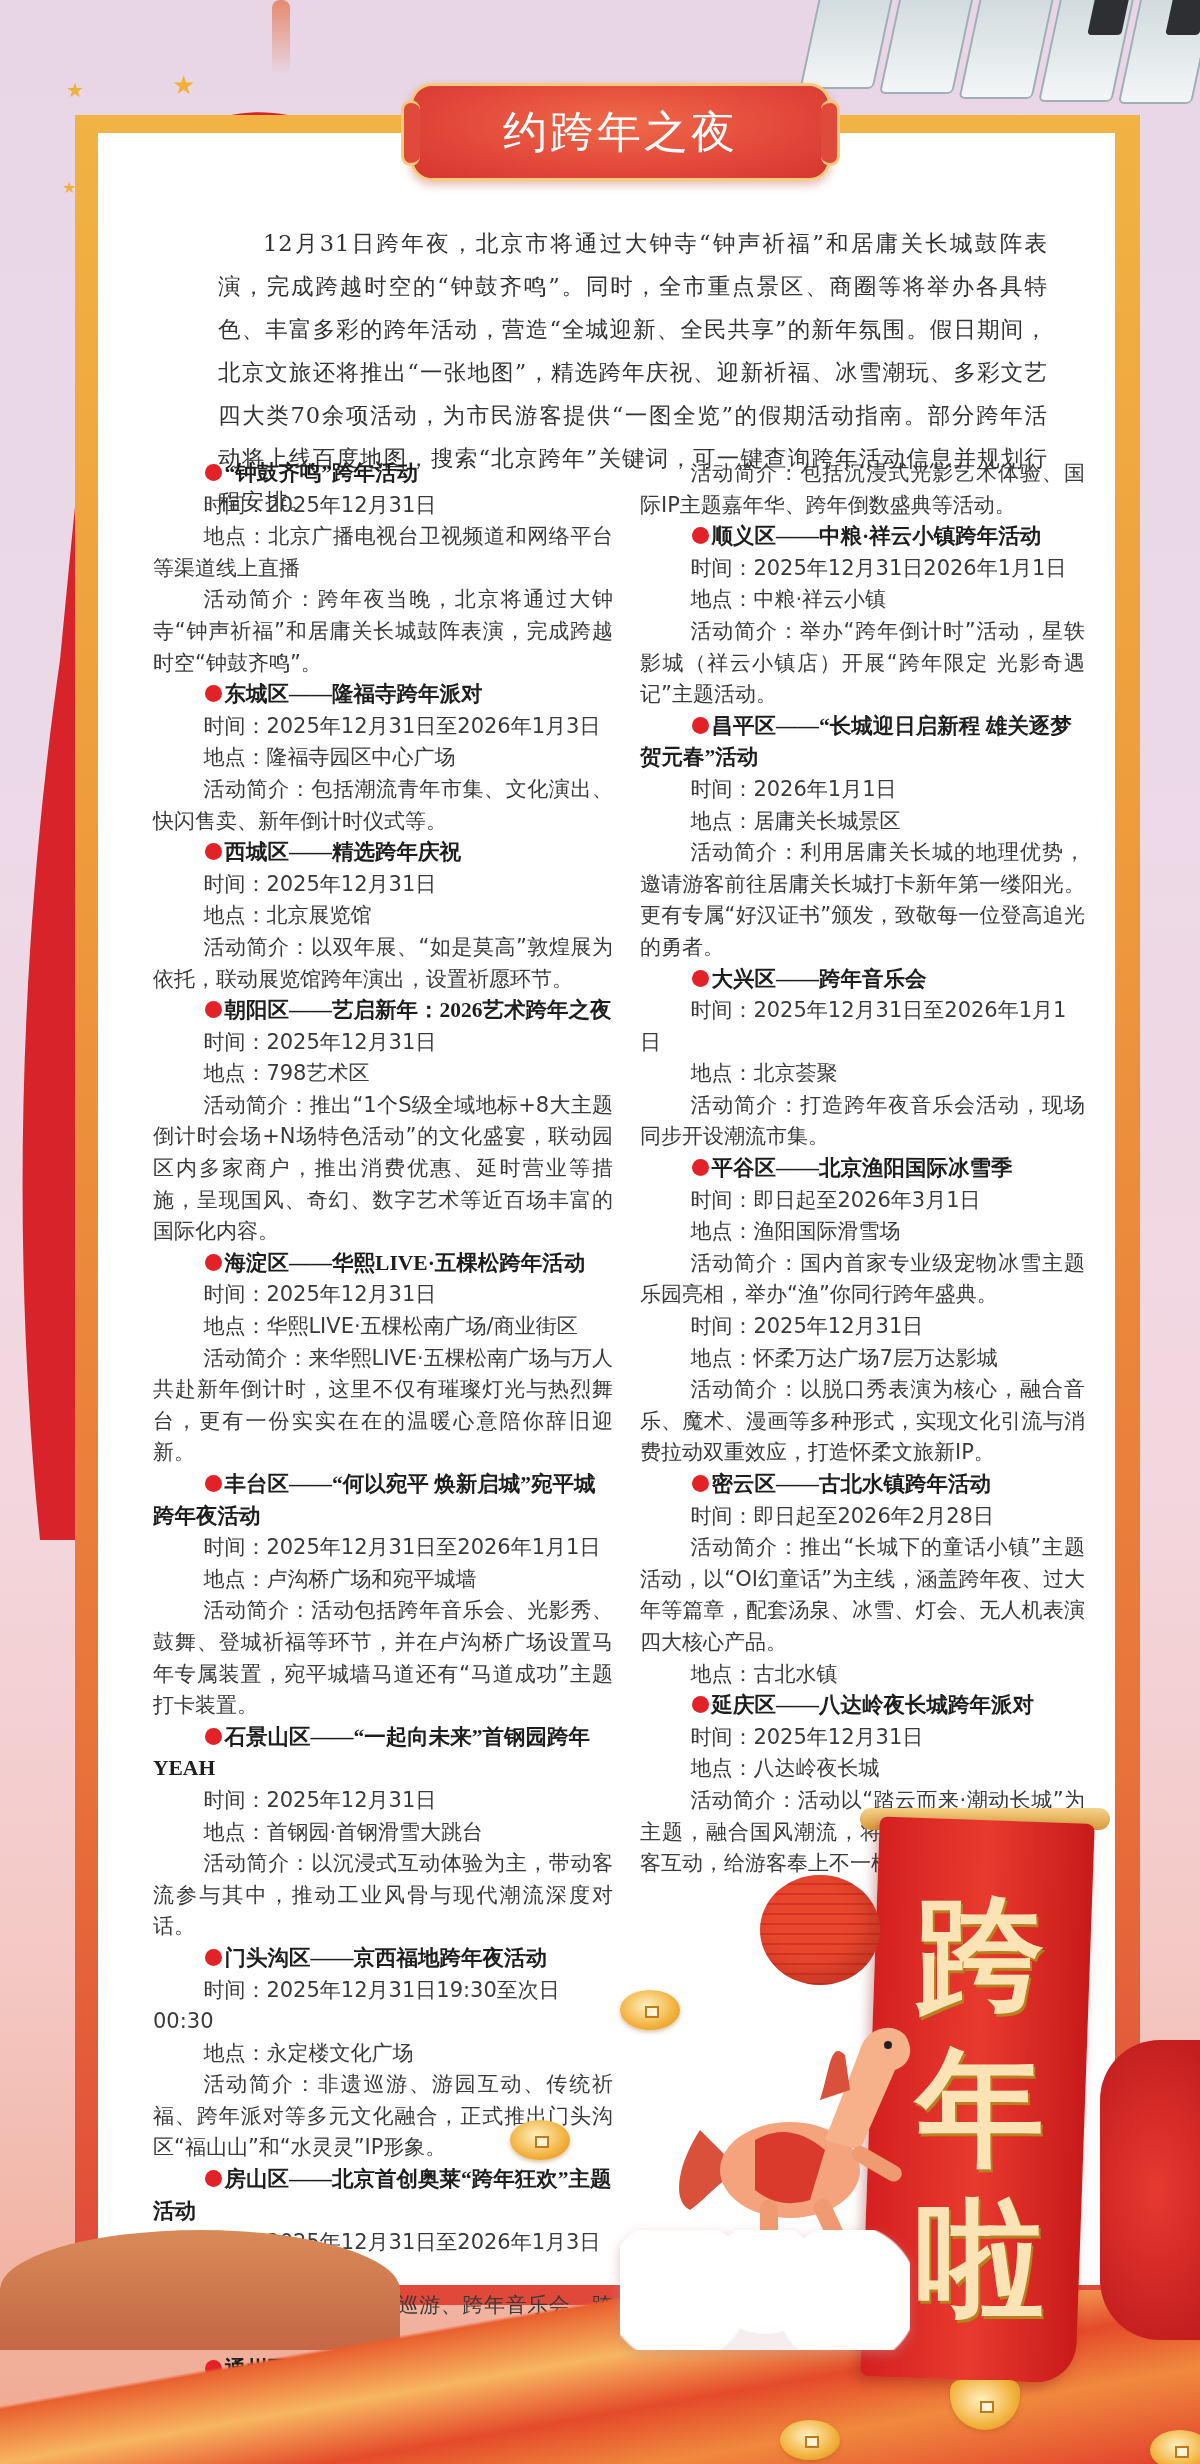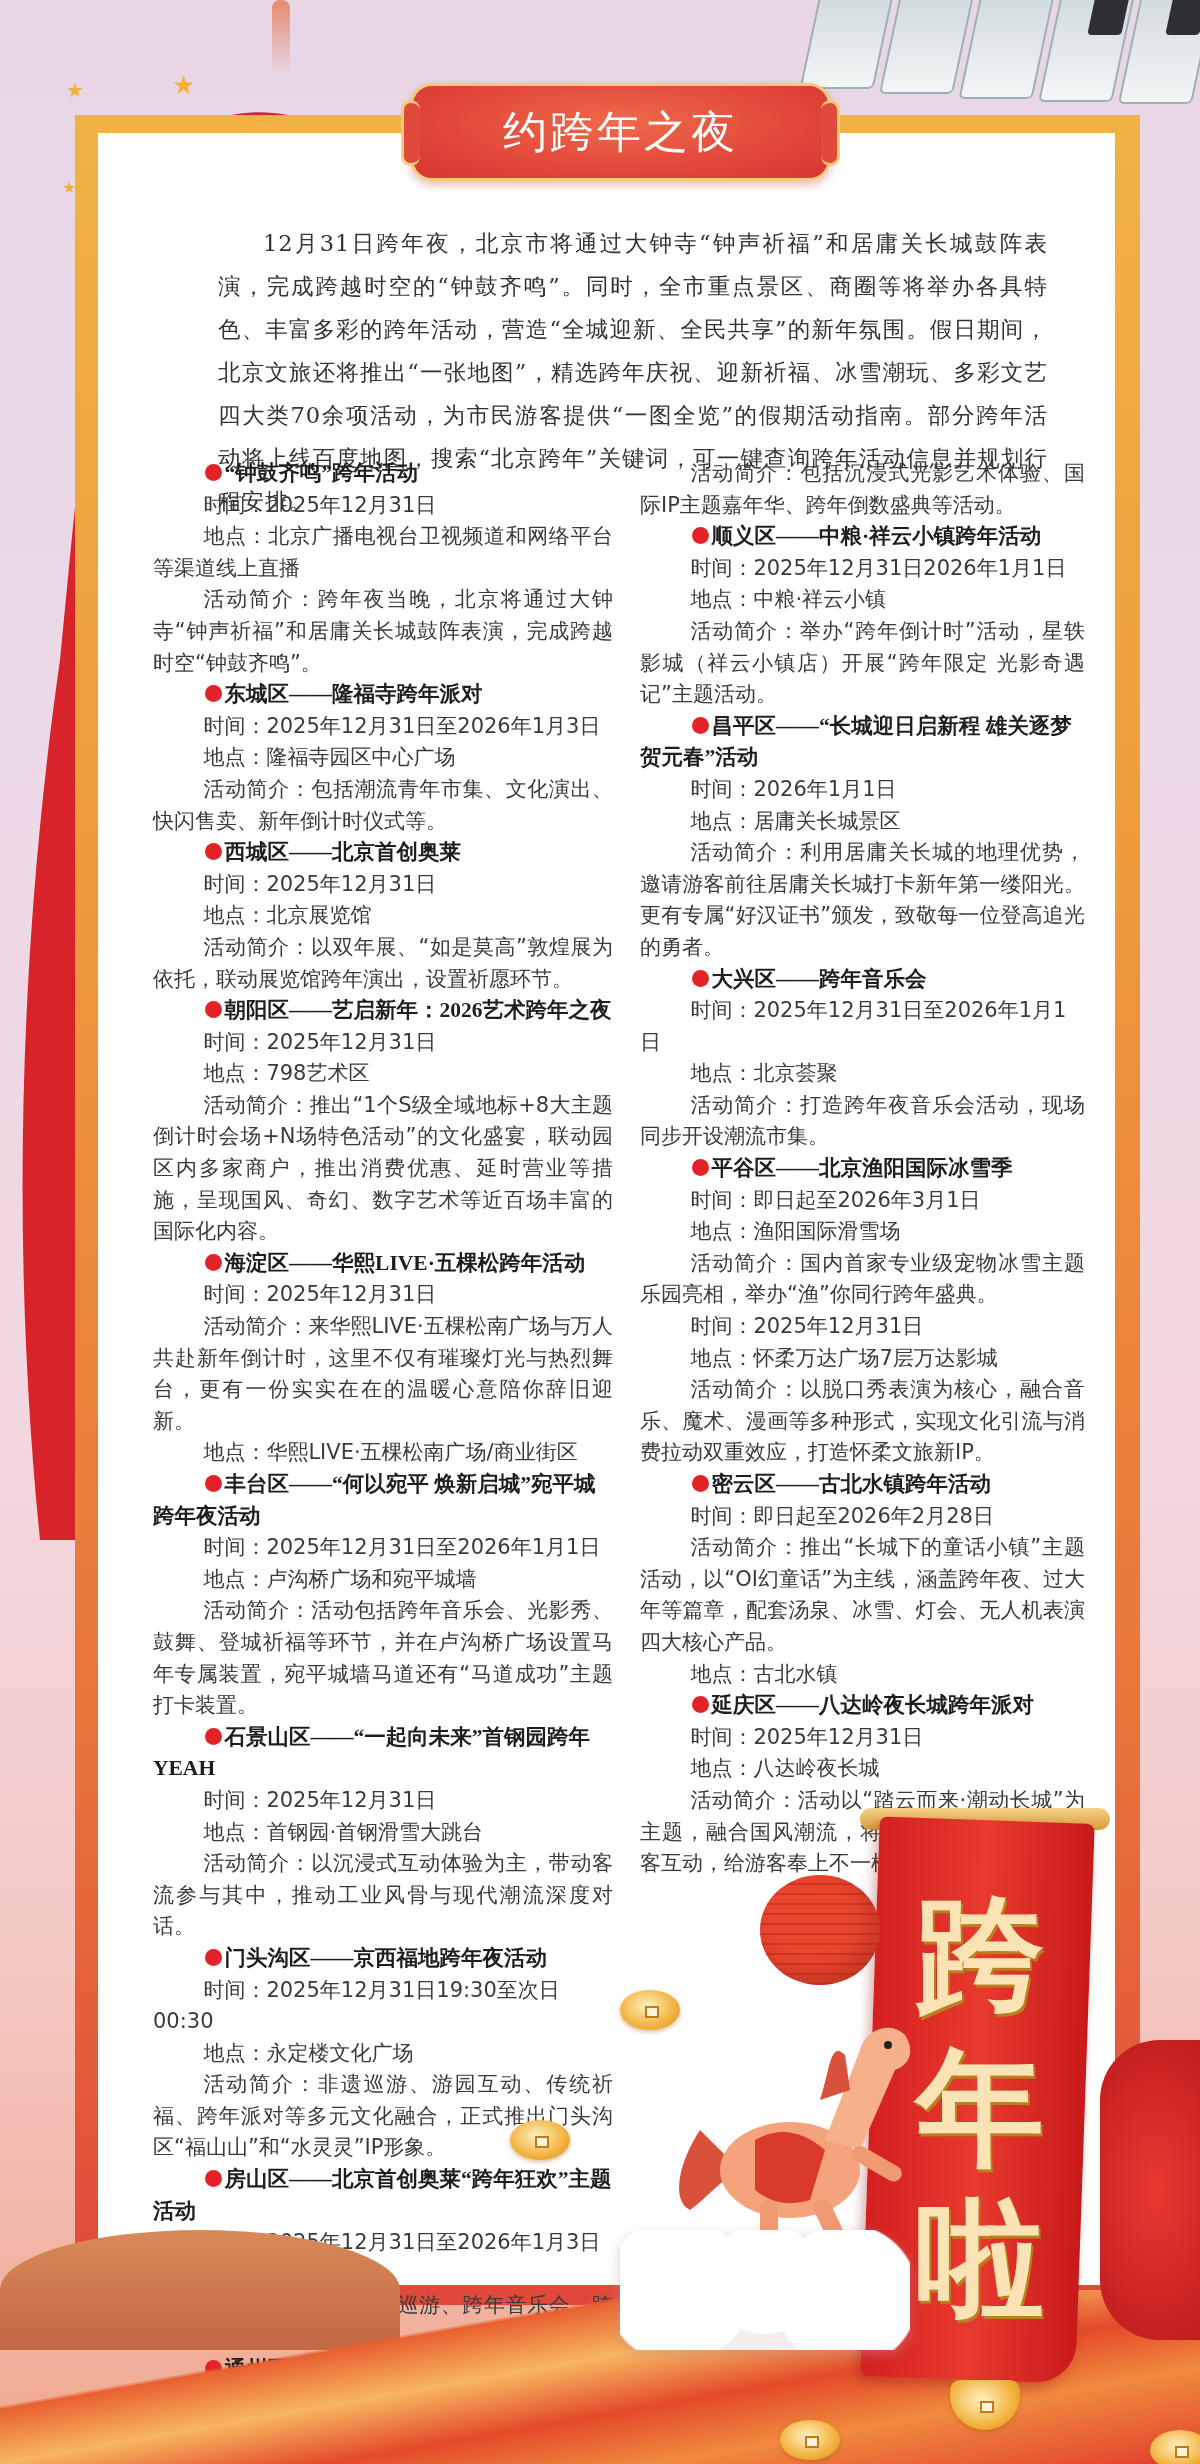--- a/index.html
+++ b/index.html
@@ -179,36 +179,36 @@
     <div class="para"><span>地点：</span><span>北京广播电视台卫视频道和网络平台等渠道线上直播</span></div>
     <div class="para"><span>活动简介：</span><span>跨年夜当晚，北京将通过大钟寺“钟声祈福”和居庸关长城鼓阵表演，完成跨越时空“钟鼓齐鸣”。</span></div>
   </div>
   <div class="entry">
     <div class="entry-title"><span class="bullet"></span><span>东城区——隆福寺跨年派对</span></div>
     <div class="line"><span>时间：</span><span>2025年12月31日至2026年1月3日</span></div>
     <div class="para"><span>地点：</span><span>隆福寺园区中心广场</span></div>
     <div class="para"><span>活动简介：</span><span>包括潮流青年市集、文化演出、快闪售卖、新年倒计时仪式等。</span></div>
   </div>
   <div class="entry">
-    <div class="entry-title"><span class="bullet"></span><span>西城区——北京首创奥莱</span></div>
+    <div class="entry-title"><span class="bullet"></span><span>西城区——精选跨年庆祝</span></div>
     <div class="line"><span>时间：</span><span>2025年12月31日</span></div>
     <div class="para"><span>地点：</span><span>北京展览馆</span></div>
     <div class="para"><span>活动简介：</span><span>以双年展、“如是莫高”敦煌展为依托，联动展览馆跨年演出，设置祈愿环节。</span></div>
   </div>
   <div class="entry">
     <div class="entry-title"><span class="bullet"></span><span>朝阳区——艺启新年：2026艺术跨年之夜</span></div>
     <div class="line"><span>时间：</span><span>2025年12月31日</span></div>
     <div class="para"><span>地点：</span><span>798艺术区</span></div>
     <div class="para"><span>活动简介：</span><span>推出“1个S级全域地标+8大主题倒计时会场+N场特色活动”的文化盛宴，联动园区内多家商户，推出消费优惠、延时营业等措施，呈现国风、奇幻、数字艺术等近百场丰富的国际化内容。</span></div>
   </div>
   <div class="entry">
     <div class="entry-title"><span class="bullet"></span><span>海淀区——华熙LIVE·五棵松跨年活动</span></div>
     <div class="line"><span>时间：</span><span>2025年12月31日</span></div>
+    <div class="para"><span>地点：</span><span>华熙LIVE·五棵松南广场/商业街区</span></div>
     <div class="para"><span>活动简介：</span><span>来华熙LIVE·五棵松南广场与万人共赴新年倒计时，这里不仅有璀璨灯光与热烈舞台，更有一份实实在在的温暖心意陪你辞旧迎新。</span></div>
-    <div class="para"><span>地点：</span><span>华熙LIVE·五棵松南广场/商业街区</span></div>
   </div>
   <div class="entry">
     <div class="entry-title"><span class="bullet"></span><span>丰台区——“何以宛平 焕新启城”宛平城跨年夜活动</span></div>
     <div class="line"><span>时间：</span><span>2025年12月31日至2026年1月1日</span></div>
     <div class="para"><span>地点：</span><span>卢沟桥广场和宛平城墙</span></div>
     <div class="para"><span>活动简介：</span><span>活动包括跨年音乐会、光影秀、鼓舞、登城祈福等环节，并在卢沟桥广场设置马年专属装置，宛平城墙马道还有“马道成功”主题打卡装置。</span></div>
   </div>
   <div class="entry">
     <div class="entry-title"><span class="bullet"></span><span>石景山区——“一起向未来”首钢园跨年YEAH</span></div>
     <div class="line"><span>时间：</span><span>2025年12月31日</span></div>

